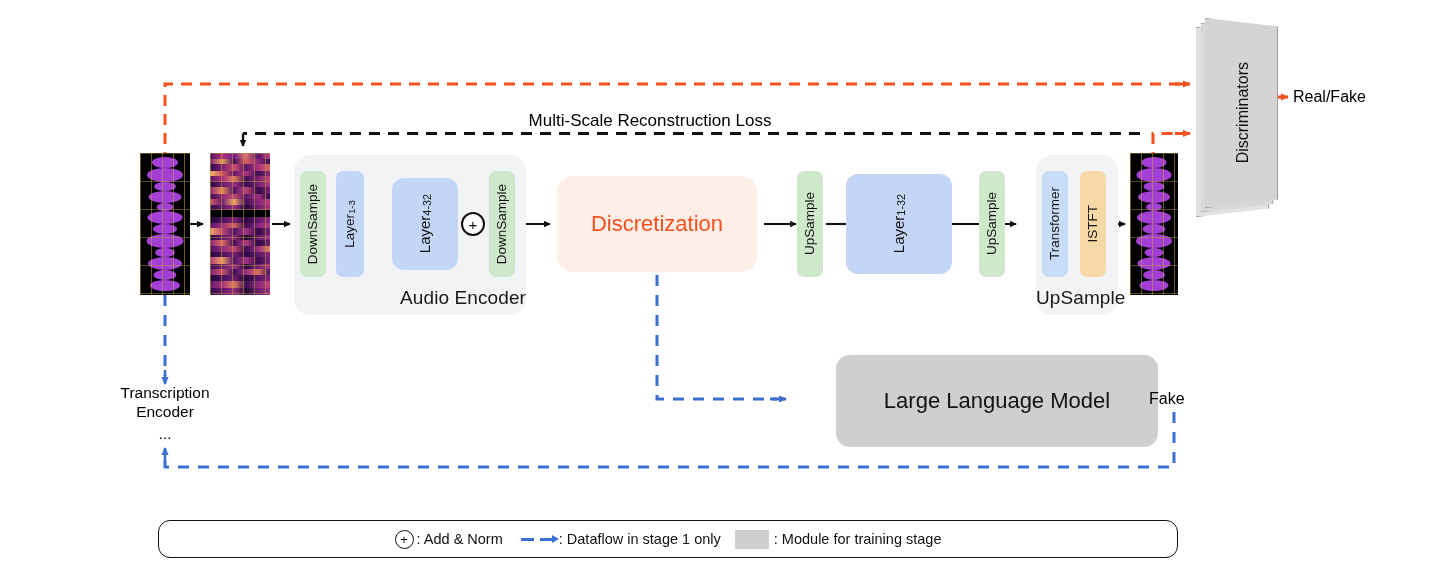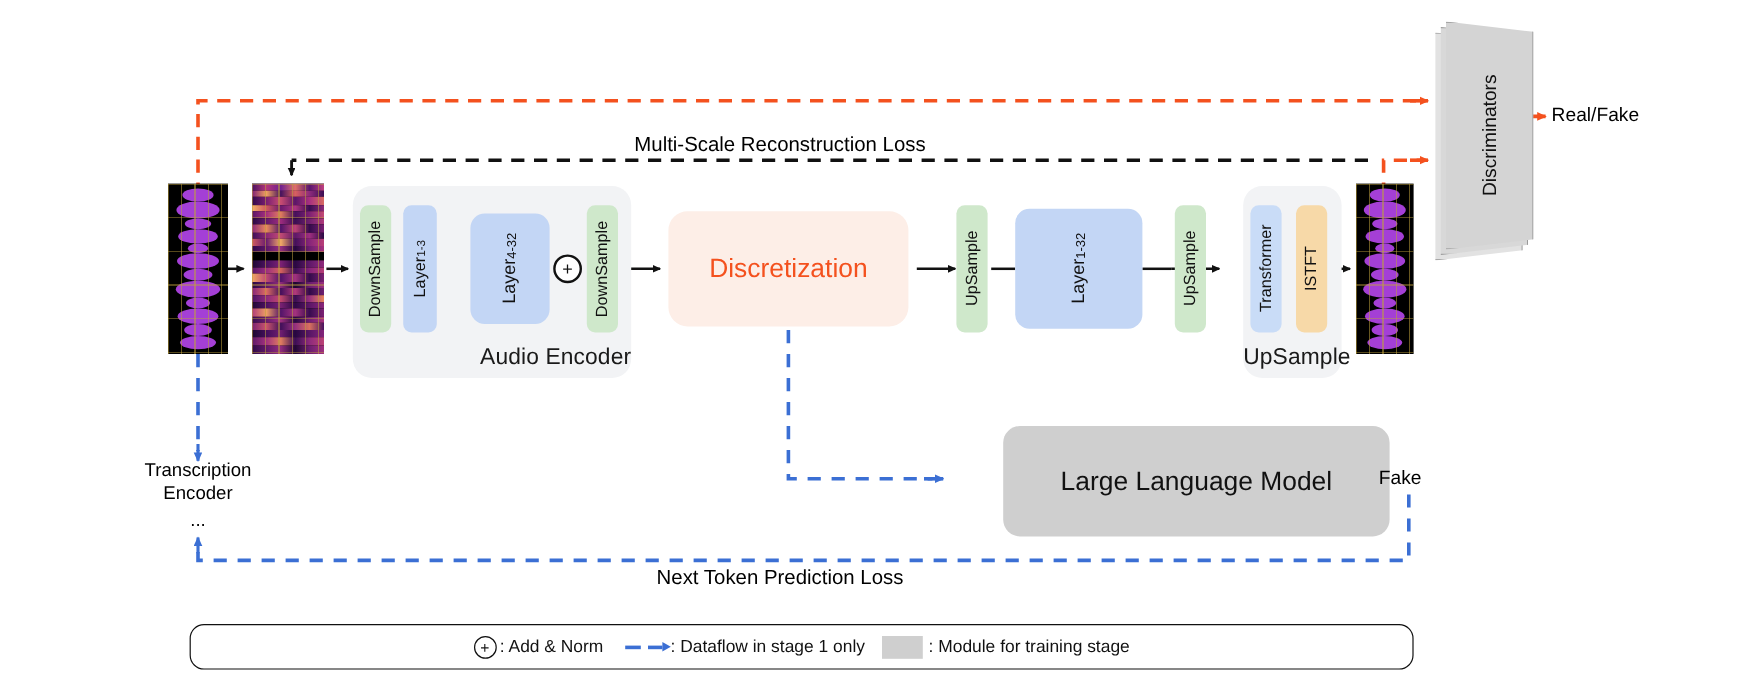--- a/index.html
+++ b/index.html
@@ -446,21 +446,20 @@
   </div>
 
   <div class="txt" style="left:1149px; top:390px; font-size:16px;">Fake</div>
 
   <div class="txt c" style="left:55px; top:384px; width:220px; font-size:15.5px;">Transcription</div>
   <div class="txt c" style="left:55px; top:403px; width:220px; font-size:15.5px;">Encoder</div>
   <div class="txt c" style="left:55px; top:425px; width:220px; font-size:15.5px;">...</div>
 
   <div class="txt c loss-label" style="left:450px; top:111px; width:400px;">Multi-Scale Reconstruction Loss</div>
 
-  <div class="txt c loss-label" style="left:450px; top:472px; width:400px;">Next Token Prediction Loss</div>
 
   <div id="legend" style="left:158px; top:520px; width:1020px; height:38px;">
 
     <div class="leg-item">
       <span class="leg-plus">+</span>
       <span>: Add &amp; Norm</span>
     </div>
 
 
     <div class="leg-item">

